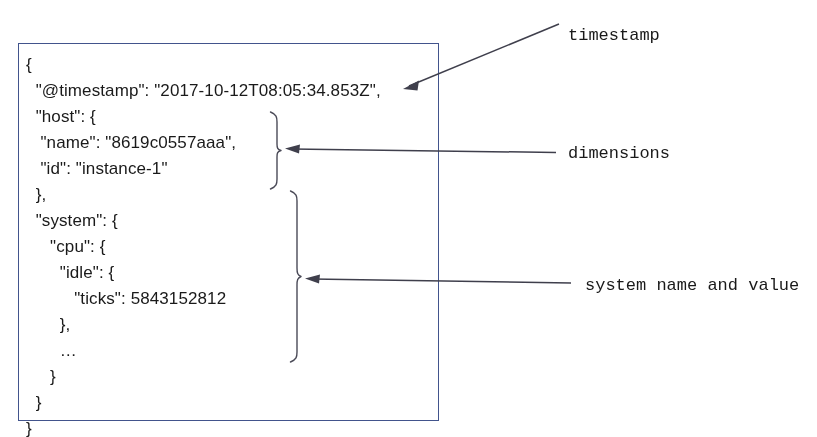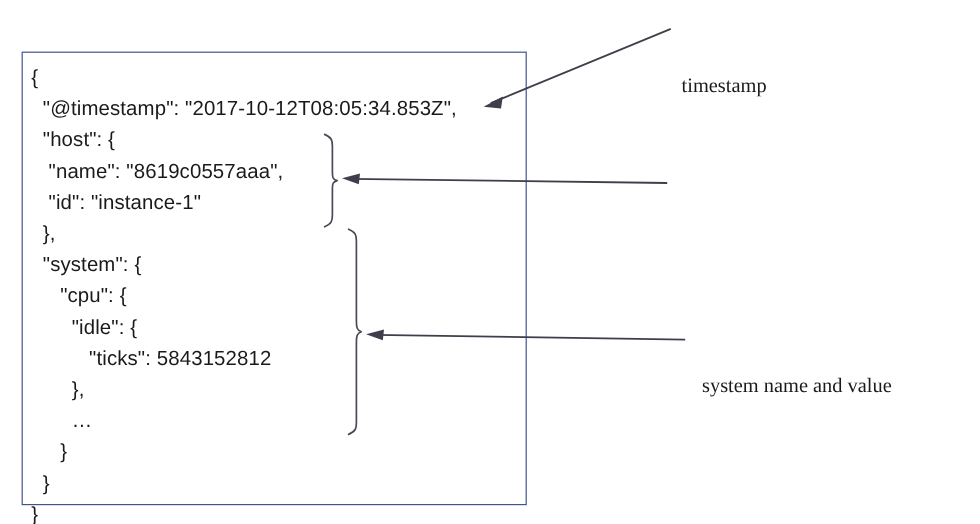--- a/index.html
+++ b/index.html
@@ -39,25 +39,24 @@
     line-height: 26px;
     color: #1a1a1a;
     white-space: pre;
     letter-spacing: 0.1px;
   }
   #json-code .ln { display: block; height: 26px; }
 
   
   .callout-label {
     position: absolute;
-    font-family: Liberation Serif, serif;
+    font-family: Liberation Mono, monospace;
     font-size: 17px;
     color: #1a1a1a;
     white-space: nowrap;
-    margin-top: 36px;
   }
   #label-timestamp { left: 568px; top: 26px; }
   #label-dimensions { left: 568px; top: 144px; }
   #label-metric    { left: 585px; top: 276px; }
 
   
   #overlay {
     position: absolute;
     left: 0; top: 0;
     width: 817px;
@@ -73,20 +72,21 @@
 <body>
 
 <div id="canvas">
 
   <div id="json-box"></div>
 
   <pre id="json-code"><span class="ln">{</span><span class="ln">  "@timestamp": "2017-10-12T08:05:34.853Z",</span><span class="ln">  "host": {</span><span class="ln">   "name": "8619c0557aaa",</span><span class="ln">   "id": "instance-1"</span><span class="ln">  },</span><span class="ln">  "system": {</span><span class="ln">     "cpu": {</span><span class="ln">       "idle": {</span><span class="ln">          "ticks": 5843152812</span><span class="ln">       },</span><span class="ln">       …</span><span class="ln">     }</span><span class="ln">  }</span><span class="ln">}</span></pre>
 
   <div class="callout-label" id="label-timestamp">timestamp</div>
 
+  <div class="callout-label" id="label-dimensions">dimensions</div>
 
   <div class="callout-label" id="label-metric">system name and value</div>
 
   <svg id="overlay" viewBox="0 0 817 437">
 
     <g>
       <line class="arrow-line" x1="559" y1="24" x2="409" y2="86"></line>
       <polygon class="arrow-head" points="403,89 419,80.5 417.5,90.5"></polygon>
     </g>
 

